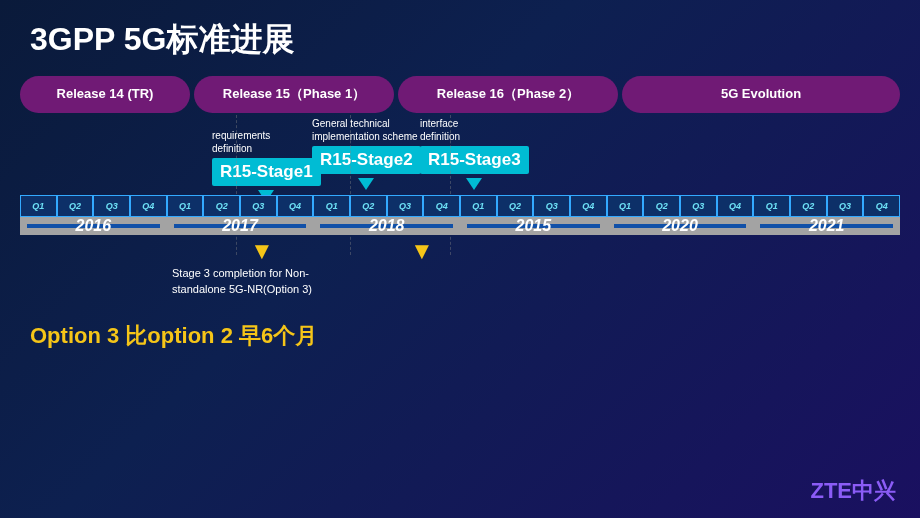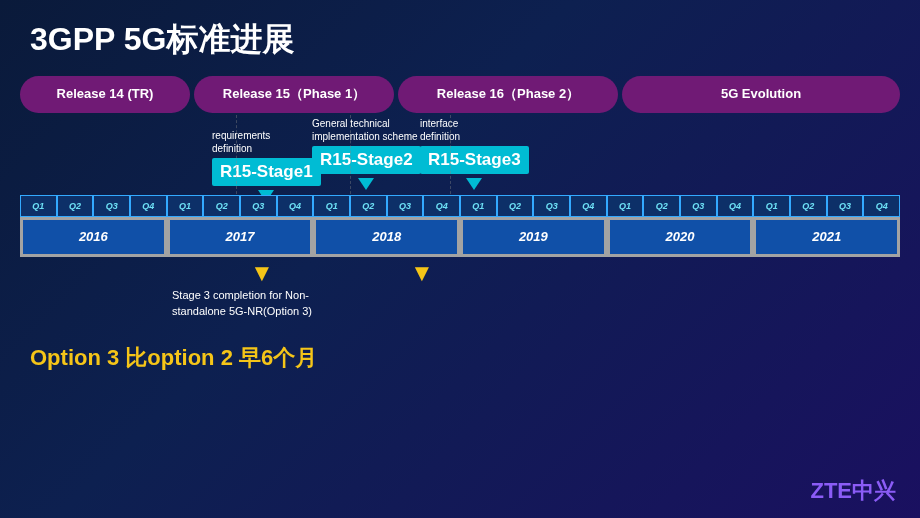--- a/index.html
+++ b/index.html
@@ -80,26 +80,26 @@
       border: 1px solid #3af;
       background: #0d3068;
       color: #6de0f5;
       font-size: 9px;
       font-weight: bold;
       display: flex;
       align-items: center;
       justify-content: center;
     }
     .year-label-bar {
-      height: 40px;
+      height: 18px;
       background: #1050a8;
-      border: 3px solid #a3a3a3;
-      color: white;
-      font-weight: bold;
-      font-size: 13px;
+      border: 7px solid #a3a3a3;
+      color: white;
+      font-weight: bold;
+      font-size: 16px;
       display: flex;
       align-items: center;
       justify-content: center;
     }
 
     .option-text {
       color: #f5c518;
       font-size: 22px;
       font-weight: bold;
       padding: 4px 28px 0 30px;
@@ -180,21 +180,21 @@
         </div>
         <div class="year-label-bar">2018</div>
       </div>
       <div class="year-block">
         <div class="year-quarters">
           <div class="q-box">Q1</div>
           <div class="q-box">Q2</div>
           <div class="q-box">Q3</div>
           <div class="q-box">Q4</div>
         </div>
-        <div class="year-label-bar">2019</div>
+        <div class="year-label-bar">2015</div>
       </div>
       <div class="year-block">
         <div class="year-quarters">
           <div class="q-box">Q1</div>
           <div class="q-box">Q2</div>
           <div class="q-box">Q3</div>
           <div class="q-box">Q4</div>
         </div>
         <div class="year-label-bar">2020</div>
       </div>

